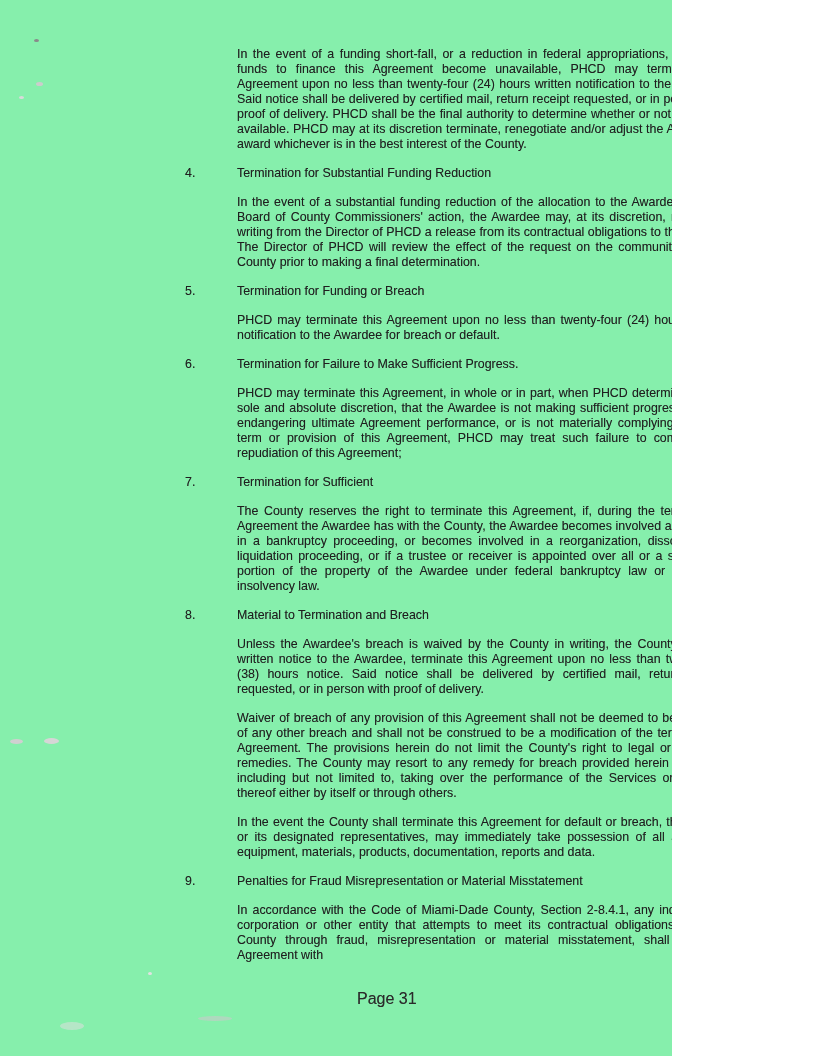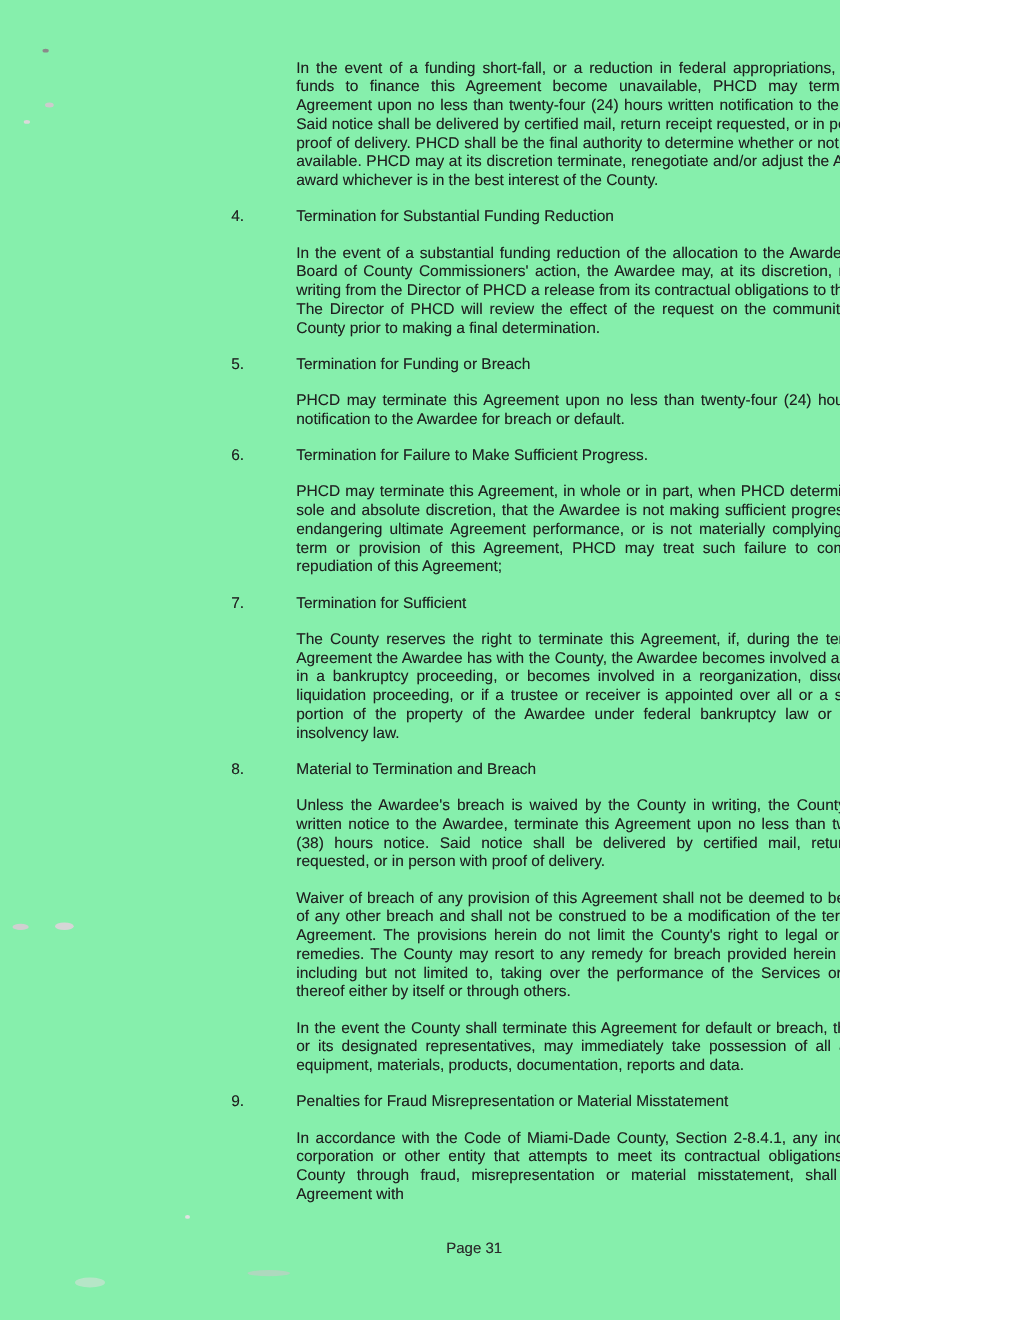--- a/index.html
+++ b/index.html
@@ -45,21 +45,21 @@
     width: 52px;
     flex: 0 0 52px;
   }
   .heading-row .heading {
     flex: 1;
   }
   .footer {
     position: absolute;
     left: 357px;
     top: 991px;
-    font-size: 12px;
+    font-size: 16px;
     line-height: 15px;
     color: #2a2a2a;
     text-shadow: 0 0 0.5px rgba(60,60,60,0.5);
   }
   
   .artifact {
     position: absolute;
     border-radius: 50%;
   }
   .a1 { left: 34px;  top: 39px;   width: 5px;  height: 3px; background: #8a8a8a; }

